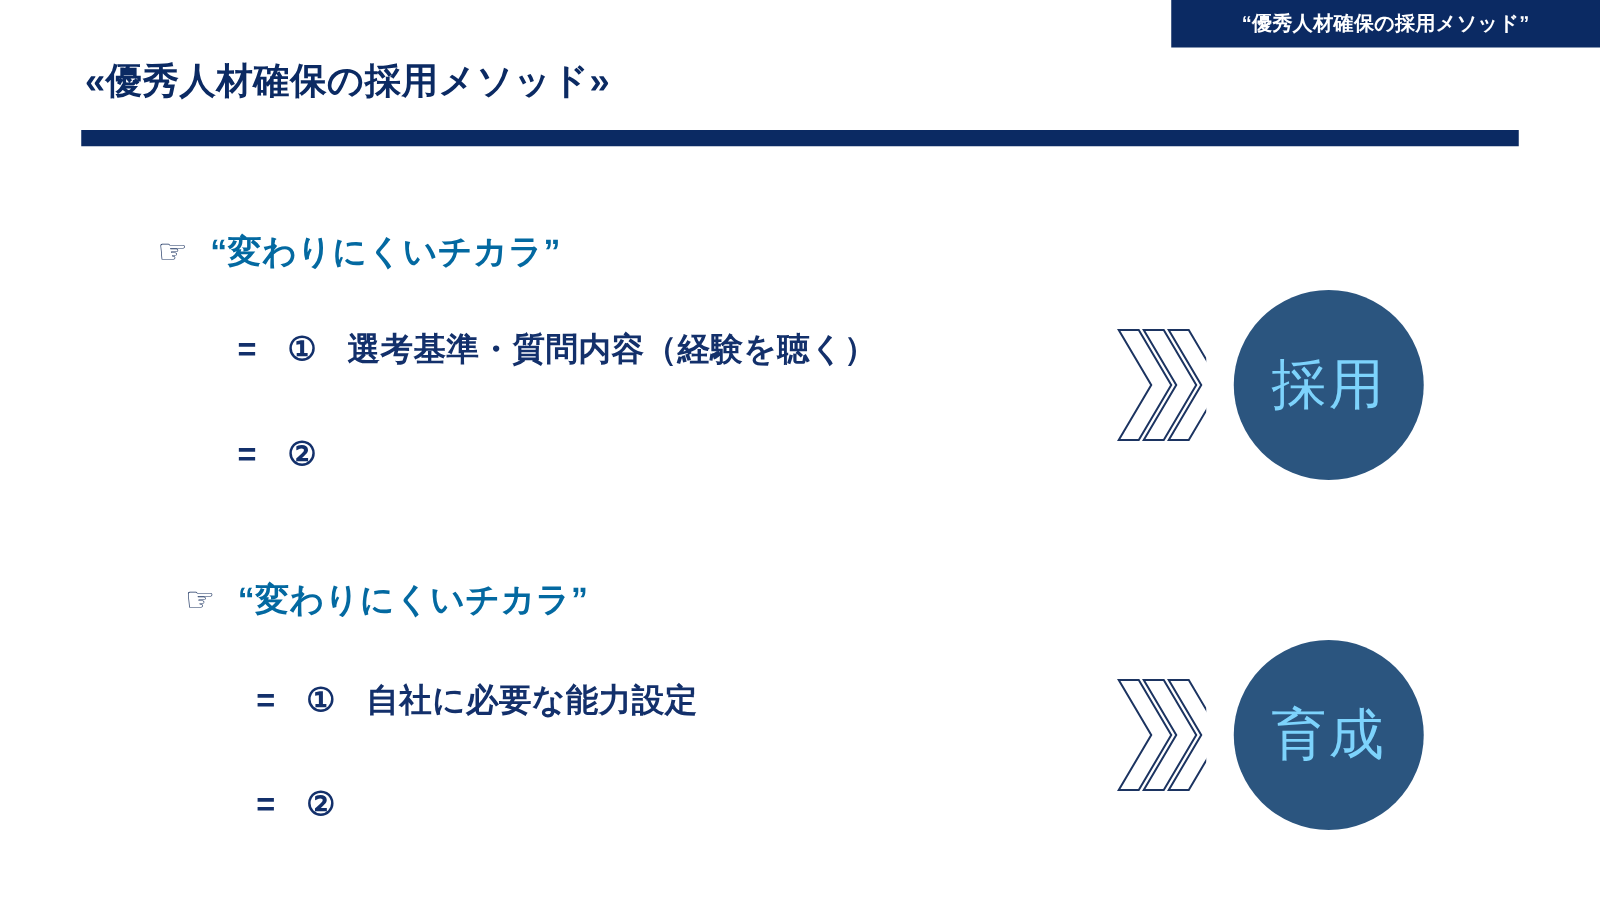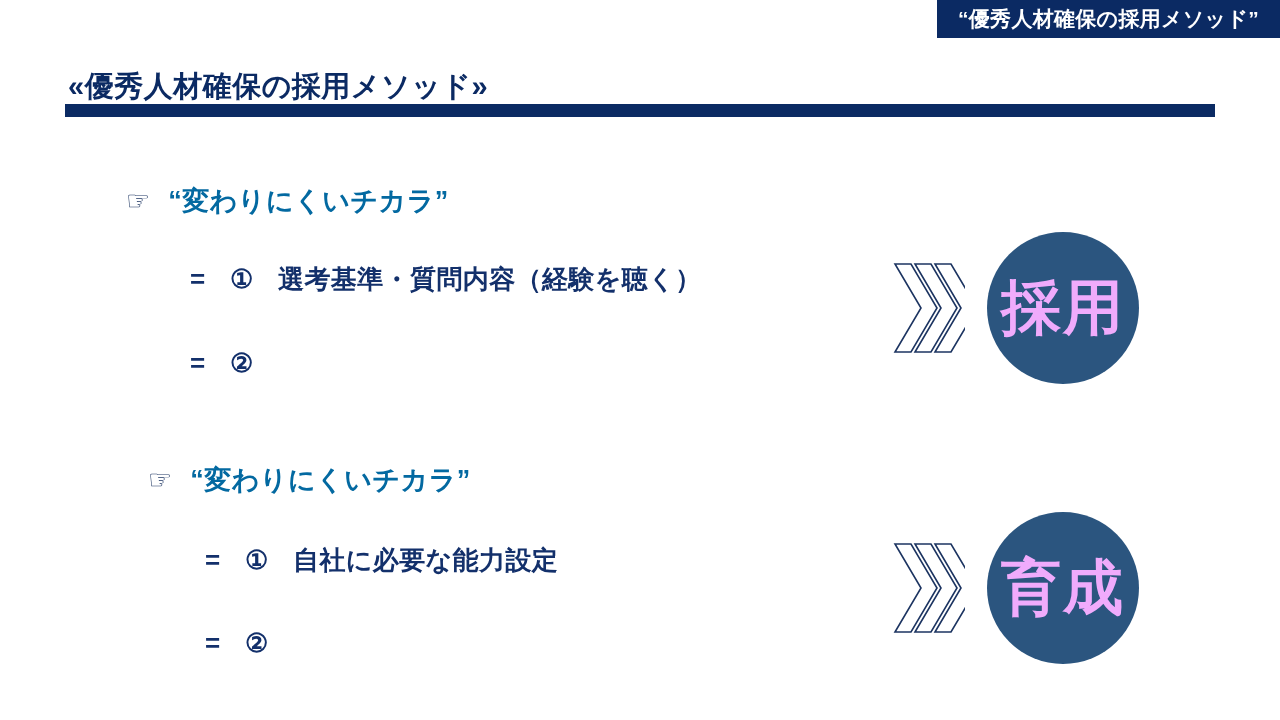--- a/index.html
+++ b/index.html
@@ -19,36 +19,35 @@
   
   .header-badge {
     position:absolute;
     left:937px; top:0;
     width:343px; height:38px;
     background:#0b2a63;
     display:flex; align-items:center; justify-content:center;
   }
   .header-badge-text {
     color:#ffffff;
-    font-size:21px;
+    font-size:16px;
     font-weight:bold;
     letter-spacing:0.3px;
     white-space:nowrap;
   }
 
   
   .slide-title {
     position:absolute;
     left:68px; top:45px;
     font-size:29px;
     font-weight:bold;
     color:#0b2a63;
     letter-spacing:0.5px;
     white-space:nowrap;
-    margin-top:22px;
   }
   .title-rule {
     position:absolute;
     left:65px; top:104px;
     width:1150px; height:13px;
     background:#0b2a63;
   }
 
   .group-heading {
     position:absolute;
@@ -105,23 +104,23 @@
   }
   .circle {
     width:152px; height:152px;
     border-radius:50%;
     background:#2b557f;
     display:flex; align-items:center; justify-content:center;
     margin-left:22px;
     flex:0 0 auto;
   }
   .circle-label {
-    color:#f0abfc;
-    font-size:60px;
-    font-weight:bold;
+    color:#7dd3fc;
+    font-size:44px;
+    font-weight:normal;
     letter-spacing:2px;
     line-height:1;
   }
 </style>
 </head>
 <body>
 
 <div class="slide">
 
   <div class="header-badge">

